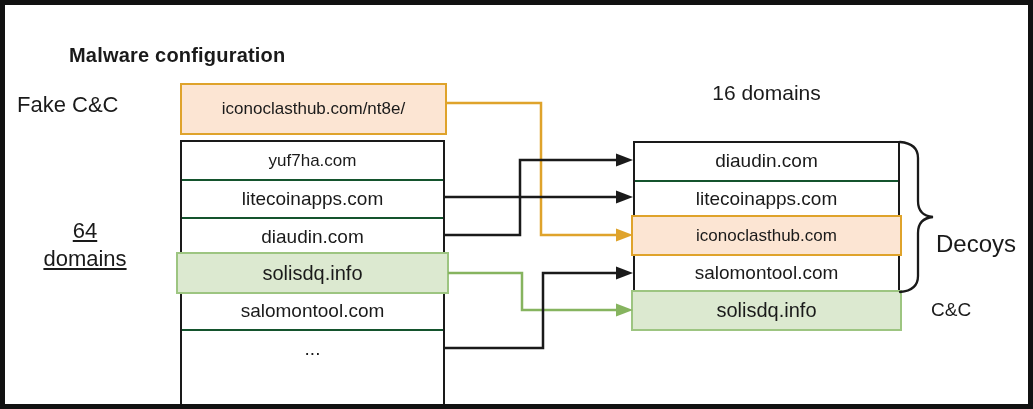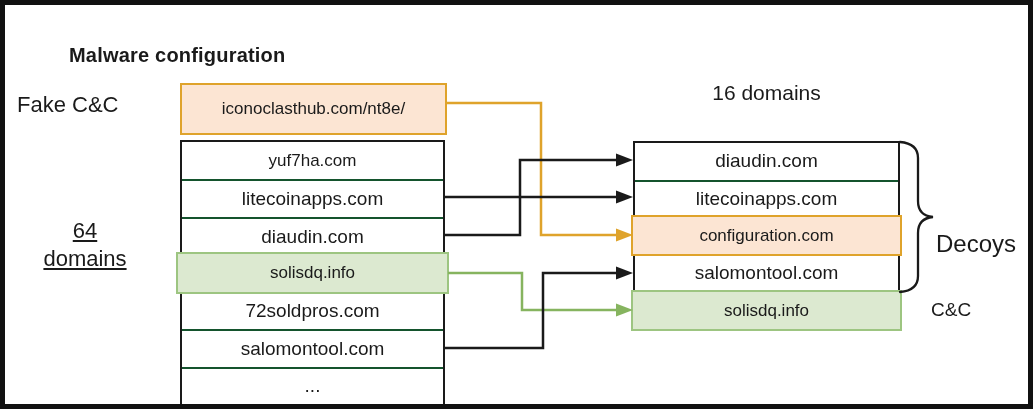--- a/index.html
+++ b/index.html
@@ -55,21 +55,21 @@
   .cell {
     display: flex; align-items: center; justify-content: center;
     font-size: 19px; border-top: 2px solid #14532d;
     white-space: nowrap;
   }
   .cell:first-child { border-top: none; }
   .cell.small { font-size: 17px; }
 
   .hl {
     display: flex; align-items: center; justify-content: center;
-    font-size: 17px; z-index: 3; white-space: nowrap;
+    font-size: 20px; z-index: 3; white-space: nowrap;
   }
   .hl.green  { background: #DCE9D0; border: 2px solid #9DC581; }
   .hl.orange { background: #FCE5D3; border: 2px solid #DFA32B; font-size: 17px; }
   .hl-left-solisdq   { left: 171px; top: 247px; width: 273px; height: 42px; }
   .hl-right-iconoclast { left: 626px; top: 210px; width: 271px; height: 41px; }
   .hl-right-solisdq  { left: 626px; top: 285px; width: 271px; height: 41px; }
 
   .wires { left: 0; top: 0; width: 1033px; height: 409px; z-index: 4; pointer-events: none; }
 </style>
 </head>
@@ -87,35 +87,34 @@
 
   <div class="abs label left-count">64 domains</div>
 
   <div class="abs right-header">16 domains</div>
 
   <div class="abs list left-list">
     <div class="cell small">yuf7ha.com</div>
     <div class="cell">litecoinapps.com</div>
     <div class="cell">diaudin.com</div>
     <div class="cell"></div>
-    <div class="cell">72soldpros.com</div>
     <div class="cell">salomontool.com</div>
     <div class="cell">...</div>
   </div>
 
   <div class="abs list right-list">
     <div class="cell">diaudin.com</div>
     <div class="cell">litecoinapps.com</div>
     <div class="cell"></div>
     <div class="cell">salomontool.com</div>
     <div class="cell"></div>
   </div>
 
   <div class="abs hl green hl-left-solisdq">solisdq.info</div>
-  <div class="abs hl orange hl-right-iconoclast">configuration.com</div>
+  <div class="abs hl orange hl-right-iconoclast">iconoclasthub.com</div>
   <div class="abs hl green hl-right-solisdq">solisdq.info</div>
 
   <div class="abs label decoys-label" style="font-size:24px;margin-top:24px;">Decoys</div>
   <div class="abs label cc-label" style="font-size:19px;">C&amp;C</div>
 
   <svg class="abs wires" width="1033" height="409" viewBox="0 0 1033 409" xmlns="http://www.w3.org/2000/svg">
 
     <g>
       <polyline points="442,98 536,98 536,230 612,230" fill="none" stroke="#DFA32B" stroke-width="2.5"></polyline>
       <polygon points="611,223.5 628,230 611,236.5" fill="#DFA32B"></polygon>

